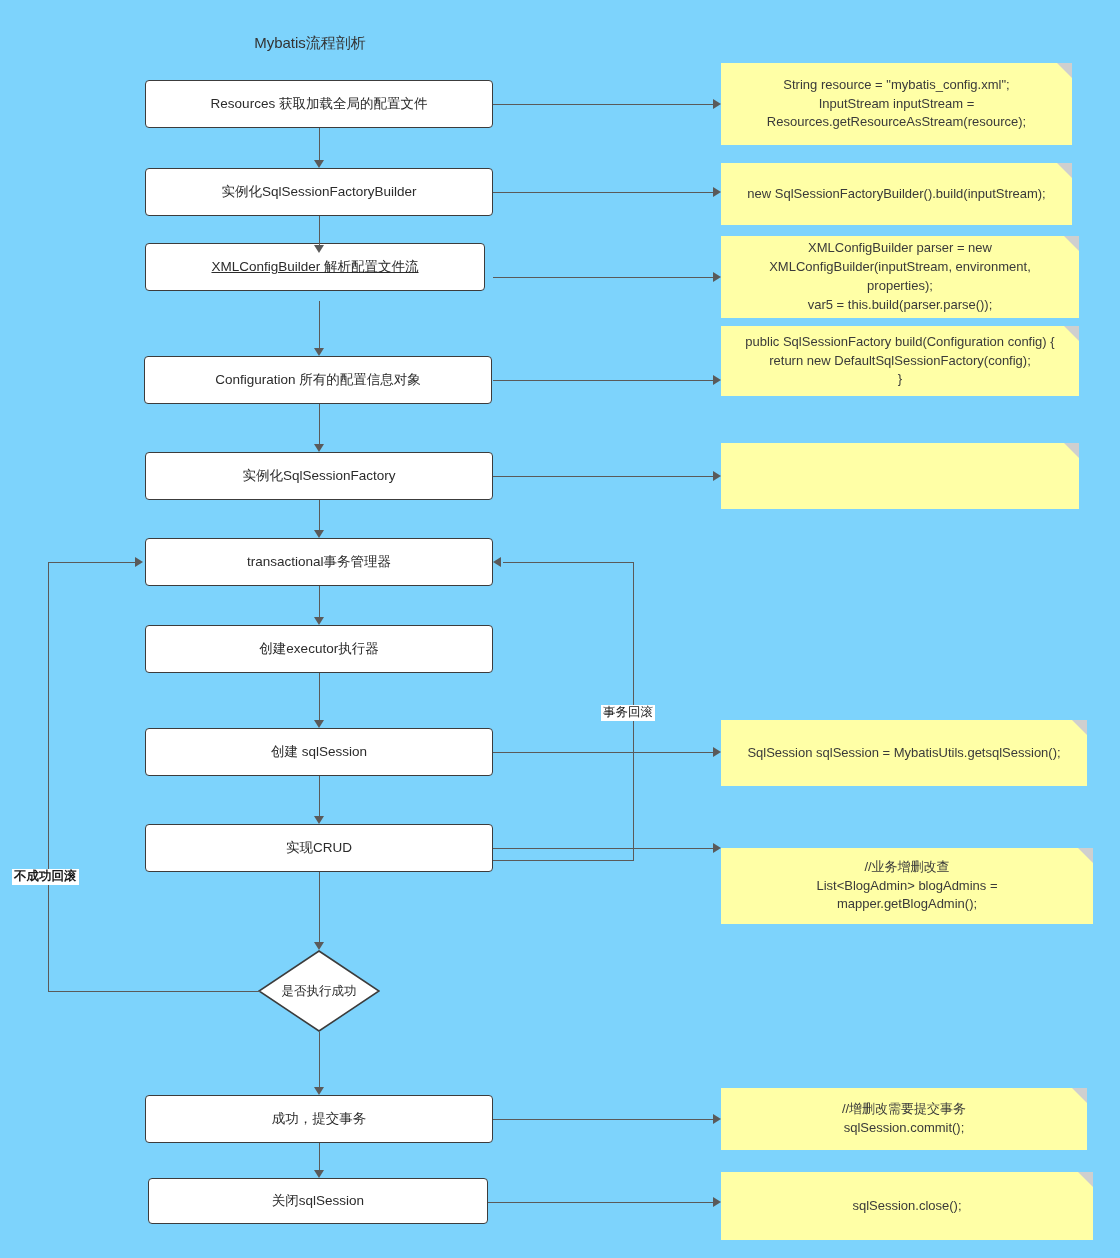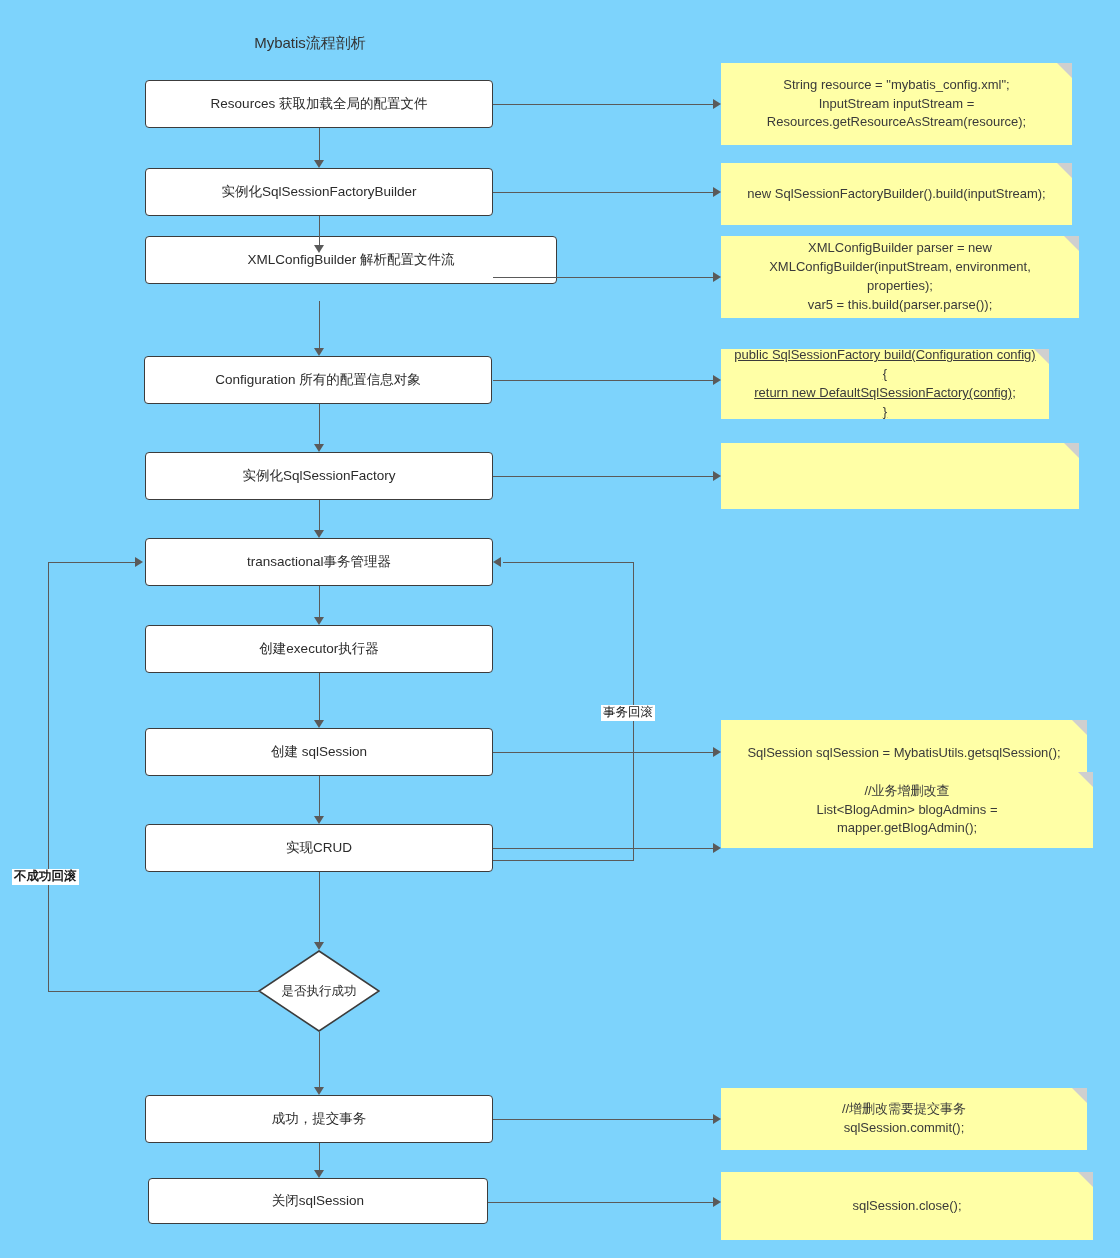--- a/index.html
+++ b/index.html
@@ -134,21 +134,21 @@
   <div class="title">Mybatis流程剖析</div>
 
   <div class="node" style="left:145px; top:80px; width:348px; height:48px;">
     <span>Resources 获取加载全局的配置文件</span>
   </div>
 
   <div class="node" style="left:145px; top:168px; width:348px; height:48px;">
     <span>实例化SqlSessionFactoryBuilder</span>
   </div>
 
-  <div class="node" style="left:145px; top:236px; width:412px; height:48px;">
+  <div class="node" style="left:145px; top:243px; width:340px; height:48px;text-decoration:underline;">
     <span>XMLConfigBuilder 解析配置文件流</span>
   </div>
 
   <div class="node" style="left:144px; top:356px; width:348px; height:48px;">
     <span>Configuration 所有的配置信息对象</span>
   </div>
 
   <div class="node" style="left:145px; top:452px; width:348px; height:48px;">
     <span>实例化SqlSessionFactory</span>
   </div>
@@ -197,37 +197,37 @@
   </div>
 
   <div class="note" style="left:721px; top:236px; width:358px; height:82px;">
     <span class="fold"></span>
     <span>XMLConfigBuilder parser = new
 XMLConfigBuilder(inputStream, environment,
 properties);
 var5 = this.build(parser.parse());</span>
   </div>
 
-  <div class="note" style="left:721px; top:349px; width:328px; height:70px;text-decoration:underline;">
+  <div class="note" style="left:721px; top:326px; width:358px; height:70px;">
     <span class="fold"></span>
     <span>public SqlSessionFactory build(Configuration config) {
 return new DefaultSqlSessionFactory(config);
 }</span>
   </div>
 
   <div class="note" style="left:721px; top:443px; width:358px; height:66px;">
     <span class="fold"></span>
   </div>
 
   <div class="note" style="left:721px; top:720px; width:366px; height:66px;">
     <span class="fold"></span>
     <span>SqlSession sqlSession = MybatisUtils.getsqlSession();</span>
   </div>
 
-  <div class="note" style="left:721px; top:772px; width:372px; height:76px;">
+  <div class="note" style="left:721px; top:848px; width:372px; height:76px;">
     <span class="fold"></span>
     <span>//业务增删改查
 List&lt;BlogAdmin&gt; blogAdmins =
 mapper.getBlogAdmin();</span>
   </div>
 
   <div class="note" style="left:721px; top:1088px; width:366px; height:62px;">
     <span class="fold"></span>
     <span>//增删改需要提交事务
 sqlSession.commit();</span>

